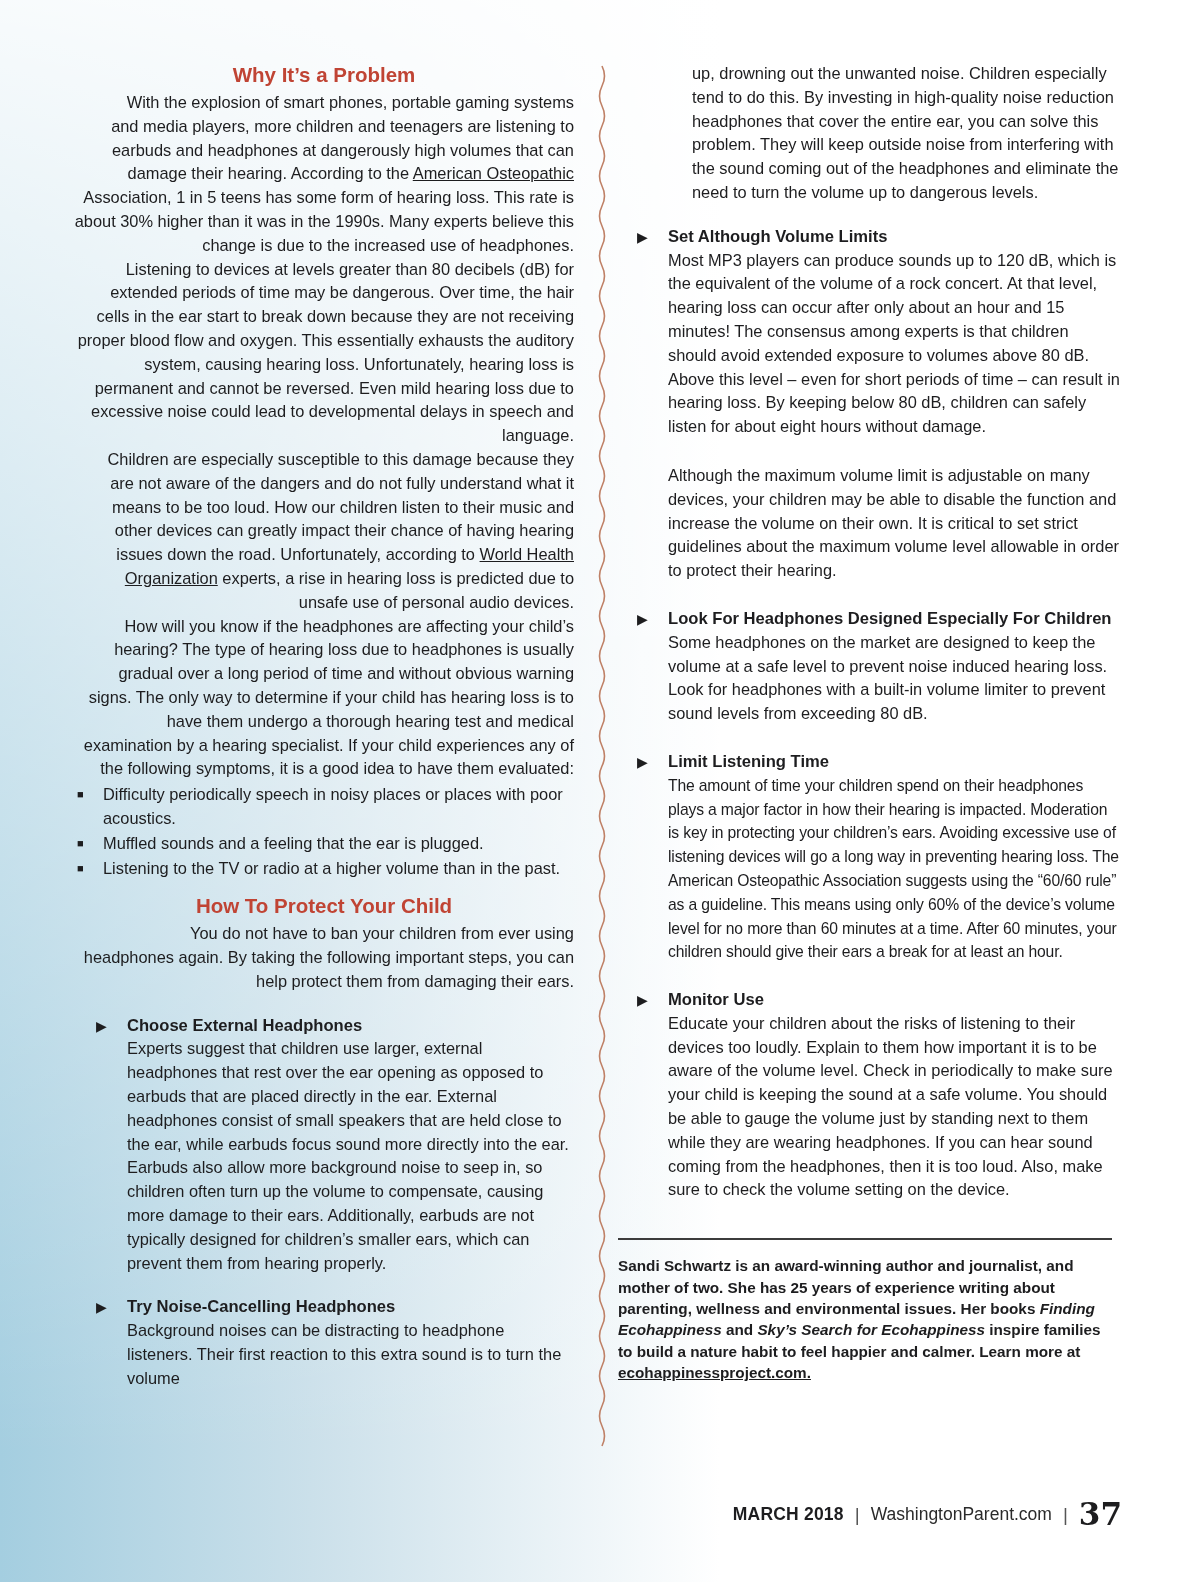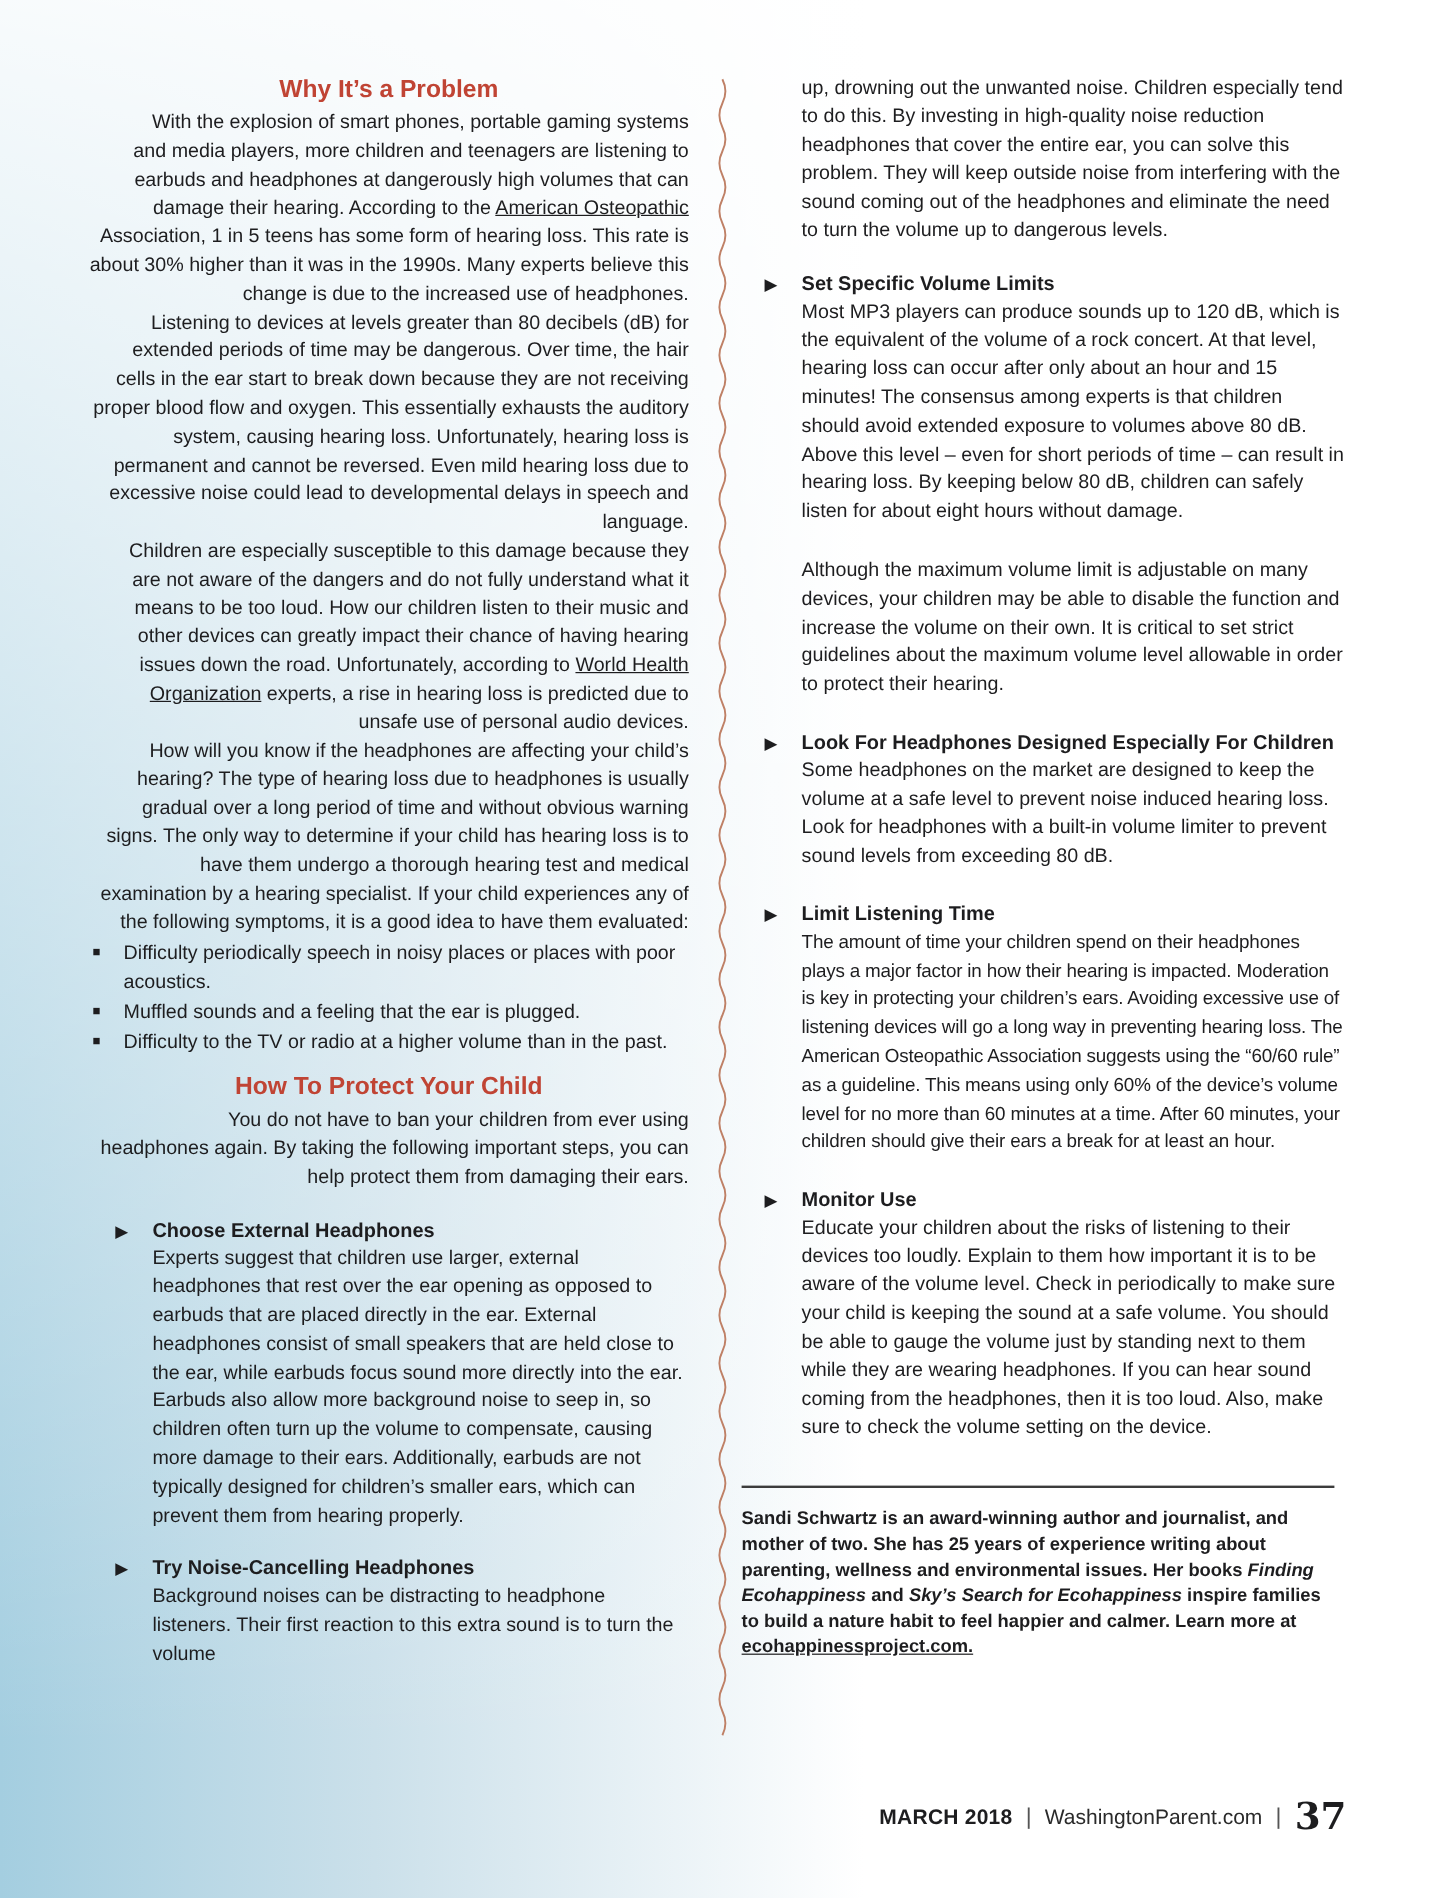--- a/index.html
+++ b/index.html
@@ -50,21 +50,21 @@
   .col-left .step{margin-left:22px;padding-left:31px;}
   .col-right .step{padding-left:50px;margin-top:24px;}
   .step .tri{position:absolute;left:0;top:1px;font-size:14px;line-height:23px;}
   .col-right .step .tri{left:19px;}
   .step .tri::before{content:"▶";}
   .step h3{margin:0;font-size:16.6px;line-height:23.8px;font-weight:bold;}
   .step p{margin:0;}
   .step p.second{margin-top:25px;}
   p.tight{font-size:15.7px;letter-spacing:-0.15px;}
 
-  .col-right .intro{margin-left:50px;margin-bottom:0;}
+  .col-right .intro{margin-left:74px;margin-bottom:0;}
 
   .squiggle{position:absolute;left:596px;top:66px;overflow:visible;}
   .squiggle path{fill:none;stroke:var(--squiggle_color);stroke-width:1.6;}
 
   .bio-rule{border:none;border-top:2px solid var(--rule_color);margin:36px 0 15px 0;width:494px;}
   .bio{font-size:15.3px;line-height:21.4px;font-weight:bold;width:500px;}
   .bio .bi{font-style:italic;}
   .bio .bu{text-decoration:underline;}
 
   .footer{
@@ -89,21 +89,21 @@
 
     <p class="indent">How will you know if the headphones are affecting your child’s hearing? The type of hearing loss due to headphones is usually gradual over a long period of time and without obvious warning signs. The only way to determine if your child has hearing loss is to have them undergo a thorough hearing test and medical examination by a hearing specialist. If your child experiences any of the following symptoms, it is a good idea to have them evaluated:</p>
     <ul class="squares">
       <li>
           <span>Difficulty periodically speech in noisy places or places with poor acoustics.</span>
         </li>
       <li>
           <span>Muffled sounds and a feeling that the ear is plugged.</span>
         </li>
       <li>
-          <span>Difficulty to the TV or radio at a higher volume than in the past.</span>
+          <span>Listening to the TV or radio at a higher volume than in the past.</span>
         </li>
     </ul>
 
     <h2 class="red spaced">How To Protect Your Child</h2>
     <p class="indent">You do not have to ban your children from ever using headphones again. By taking the following important steps, you can help protect them from damaging their ears.</p>
 
     <div class="step">
       <span class="tri"></span>
       <h3>Choose External Headphones</h3>
       <p>Experts suggest that children use larger, external headphones that rest over the ear opening as opposed to earbuds that are placed directly in the ear. External headphones consist of small speakers that are held close to the ear, while earbuds focus sound more directly into the ear. Earbuds also allow more background noise to seep in, so children often turn up the volume to compensate, causing more damage to their ears. Additionally, earbuds are not typically designed for children’s smaller ears, which can prevent them from hearing properly.</p>
@@ -118,21 +118,21 @@
 
   <svg class="squiggle" width="12" height="1382" viewBox="0 0 10 1382" aria-hidden="true">
     <path d="M5 0 q5 10 0 20 t0 20 t0 20 t0 20 t0 20 t0 20 t0 20 t0 20 t0 20 t0 20 t0 20 t0 20 t0 20 t0 20 t0 20 t0 20 t0 20 t0 20 t0 20 t0 20 t0 20 t0 20 t0 20 t0 20 t0 20 t0 20 t0 20 t0 20 t0 20 t0 20 t0 20 t0 20 t0 20 t0 20 t0 20 t0 20 t0 20 t0 20 t0 20 t0 20 t0 20 t0 20 t0 20 t0 20 t0 20 t0 20 t0 20 t0 20 t0 20 t0 20 t0 20 t0 20 t0 20 t0 20 t0 20 t0 20 t0 20 t0 20 t0 20 t0 20 t0 20 t0 20 t0 20 t0 20 t0 20 t0 20 t0 20 t0 20 t0 20"></path>
   </svg>
 
   <div class="col col-right">
     <p class="intro">up, drowning out the unwanted noise. Children especially tend to do this. By investing in high-quality noise reduction headphones that cover the entire ear, you can solve this problem. They will keep outside noise from interfering with the sound coming out of the headphones and eliminate the need to turn the volume up to dangerous levels.</p>
 
     <div class="step" style="margin-top:20px;">
       <span class="tri"></span>
-      <h3>Set Specific Volume Limits</h3>
+      <h3>Set Although Volume Limits</h3>
       <p>Most MP3 players can produce sounds up to 120 dB, which is the equivalent of the volume of a rock concert. At that level, hearing loss can occur after only about an hour and 15 minutes! The consensus among experts is that children should avoid extended exposure to volumes above 80 dB. Above this level – even for short periods of time – can result in hearing loss. By keeping below 80 dB, children can safely listen for about eight hours without damage.</p>
       <p class="second">Although the maximum volume limit is adjustable on many devices, your children may be able to disable the function and increase the volume on their own. It is critical to set strict guidelines about the maximum volume level allowable in order to protect their hearing.</p>
     </div>
 
     <div class="step">
       <span class="tri"></span>
       <h3>Look For Headphones Designed Especially For Children</h3>
       <p>Some headphones on the market are designed to keep the volume at a safe level to prevent noise induced hearing loss. Look for headphones with a built-in volume limiter to prevent sound levels from exceeding 80 dB.</p>
     </div>
 

